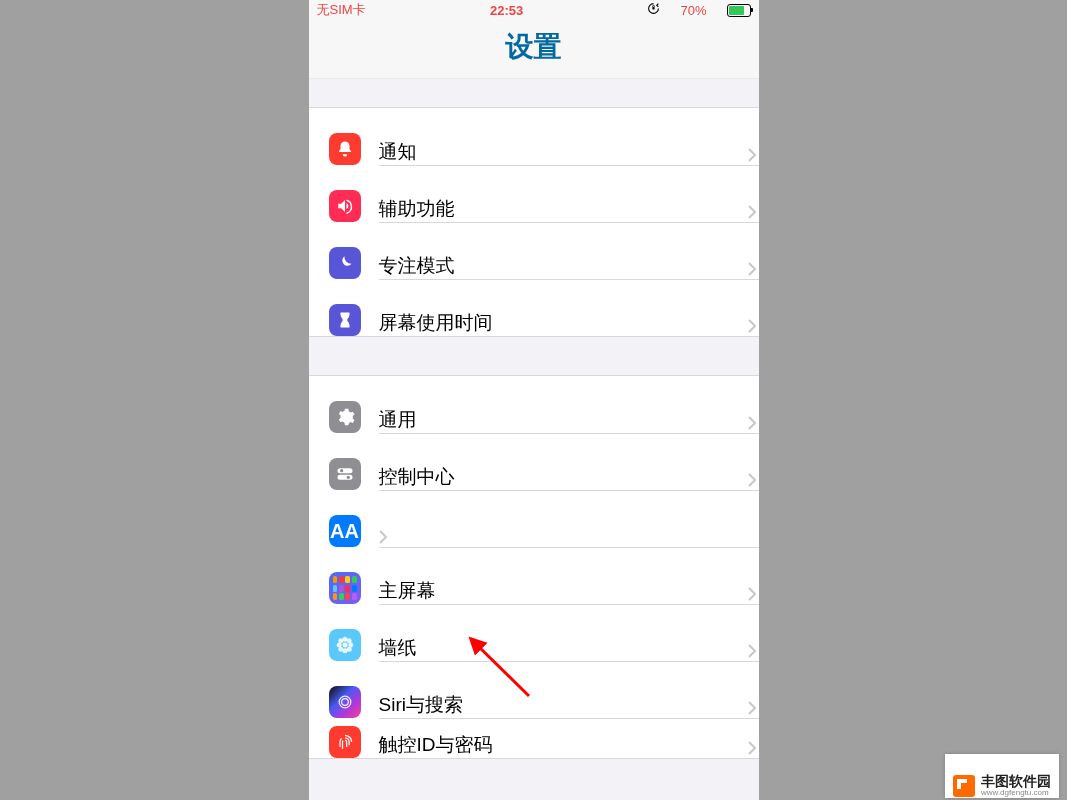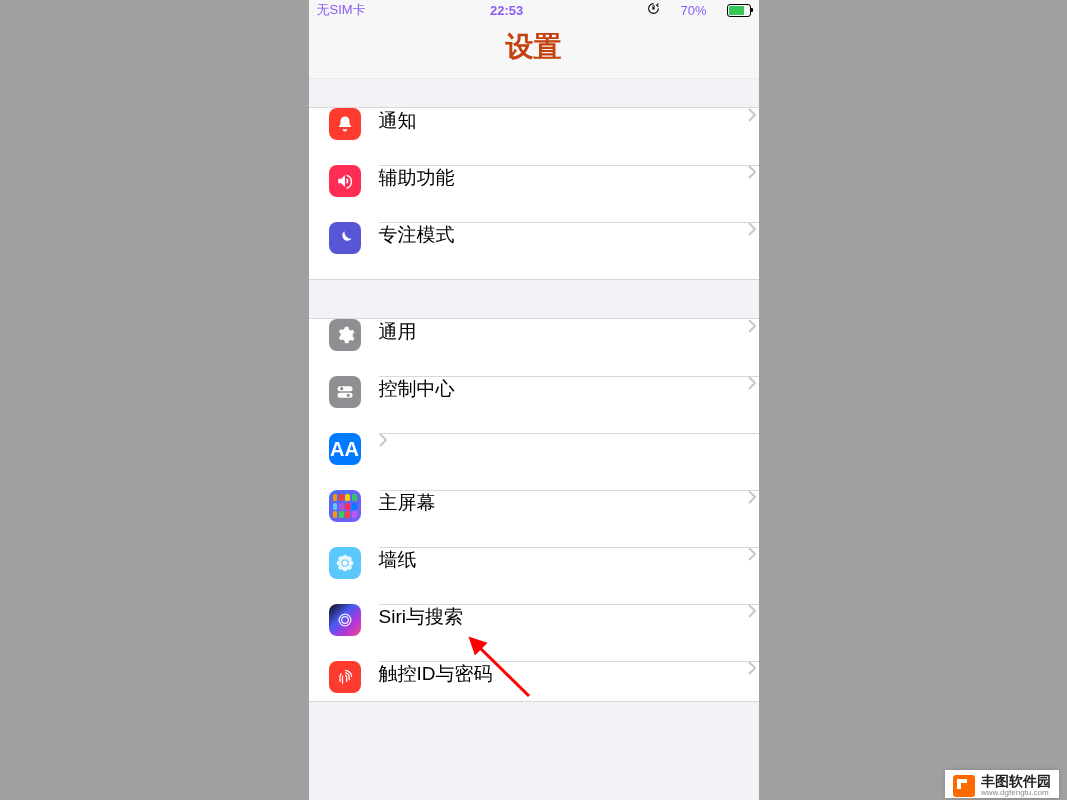--- a/index.html
+++ b/index.html
@@ -22,21 +22,21 @@
     position:relative;
   }
   .status-bar{
     height:20px;
     background:#f7f7f7;
     display:flex;
     align-items:center;
     justify-content:space-between;
     padding:0 8px;
     font-size:13px;
-    color:#8b5cf6;
+    color:#ef4444;
   }
   .status-left{display:flex;align-items:center;gap:4px;}
   .status-center{font-weight:600;}
   .status-right{display:flex;align-items:center;gap:20px;}
   .battery-icon{
     width:22px;height:11px;
     border:1px solid #000;border-radius:3px;
     position:relative;
     display:inline-block;
   }
@@ -56,33 +56,33 @@
   }
   .nav-header{
     background:#f7f7f7;
     text-align:center;
     padding:8px 0 12px 0;
     border-bottom:1px solid rgba(0,0,0,0.05);
   }
   .nav-title{
     font-size:28px;
     font-weight:700;
-    color:#c2410c;
+    color:#0369a1;
   }
   .group{
     margin-top:28px;
     background:#fff;
     border-top:0.5px solid #d8d8dc;
     border-bottom:0.5px solid #d8d8dc;
   }
   .group:first-of-type{margin-top:28px;}
   .group.second{margin-top:38px;}
   .row{
     display:flex;
-    align-items:flex-start;
+    align-items:flex-end;
     height:57px;
     padding:0 3px 0 20px;
     position:relative;
     cursor:pointer;
   }
   .row .sep{
     position:absolute;
     left:70px;right:0;bottom:0;
     height:0.5px;
     background:#d8d8dc;
@@ -150,21 +150,21 @@
     pointer-events:none;
     left:0;top:0;
     width:100%;height:100%;
   }
   
   .watermark{
     position:absolute;
     right:8px;
     bottom:2px;
     background:#fff;
-    padding:4px 8px 0 8px;
+    padding:20px 8px 0 8px;
     display:flex;
     align-items:center;
     gap:6px;
     box-shadow:0 0 4px rgba(0,0,0,0.2);
   }
   .wm-logo{
     width:22px;height:22px;
     background:#ff6a00;
     border-radius:3px;
     position:relative;
@@ -243,20 +243,32 @@
         <svg width="18" height="18" viewBox="0 0 24 24" fill="#fff">
             <path d="M21 12.79A9 9 0 0 1 11.21 3 7 7 0 1 0 21 12.79z"></path>
           </svg>
       </div>
       <span class="row-label">专注模式</span>
       <span class="chevron"><svg viewBox="0 0 8 14" fill="none" stroke="#c7c7cc" stroke-width="2">
             <path d="M1 1l6 6-6 6"></path>
           </svg></span>
       <div class="sep"></div>
     </div>
+    <div class="row">
+      <div class="icon-box bg-indigo">
+        <svg width="18" height="18" viewBox="0 0 24 24" fill="#fff">
+            <path d="M6 2h12v3c0 3-3 5-3 7s3 4 3 7v3H6v-3c0-3 3-5 3-7s-3-4-3-7V2z"></path>
+          </svg>
+      </div>
+      <span class="row-label">屏幕使用时间</span>
+      <span class="chevron"><svg viewBox="0 0 8 14" fill="none" stroke="#c7c7cc" stroke-width="2">
+            <path d="M1 1l6 6-6 6"></path>
+          </svg></span>
+
+    </div>
   </div>
 
   <div class="group second">
     <div class="row">
       <div class="icon-box bg-gray">
         <svg width="20" height="20" viewBox="0 0 24 24" fill="#fff">
             <path d="M12 8a4 4 0 1 0 0 8 4 4 0 0 0 0-8zm9.4 4a7.7 7.7 0 0 0-.1-1.3l2.1-1.6-2-3.5-2.5 1a7.6 7.6 0 0 0-2.2-1.3L16 2h-4l-.7 2.6a7.6 7.6 0 0 0-2.2 1.3l-2.5-1-2 3.5 2.1 1.6A7.7 7.7 0 0 0 6.6 12c0 .4 0 .9.1 1.3l-2.1 1.6 2 3.5 2.5-1c.7.5 1.4 1 2.2 1.3L12 22h4l.7-2.6c.8-.3 1.5-.8 2.2-1.3l2.5 1 2-3.5-2.1-1.6c.1-.4.1-.9.1-1.3z"></path>
           </svg>
       </div>
       <span class="row-label">通用</span>

